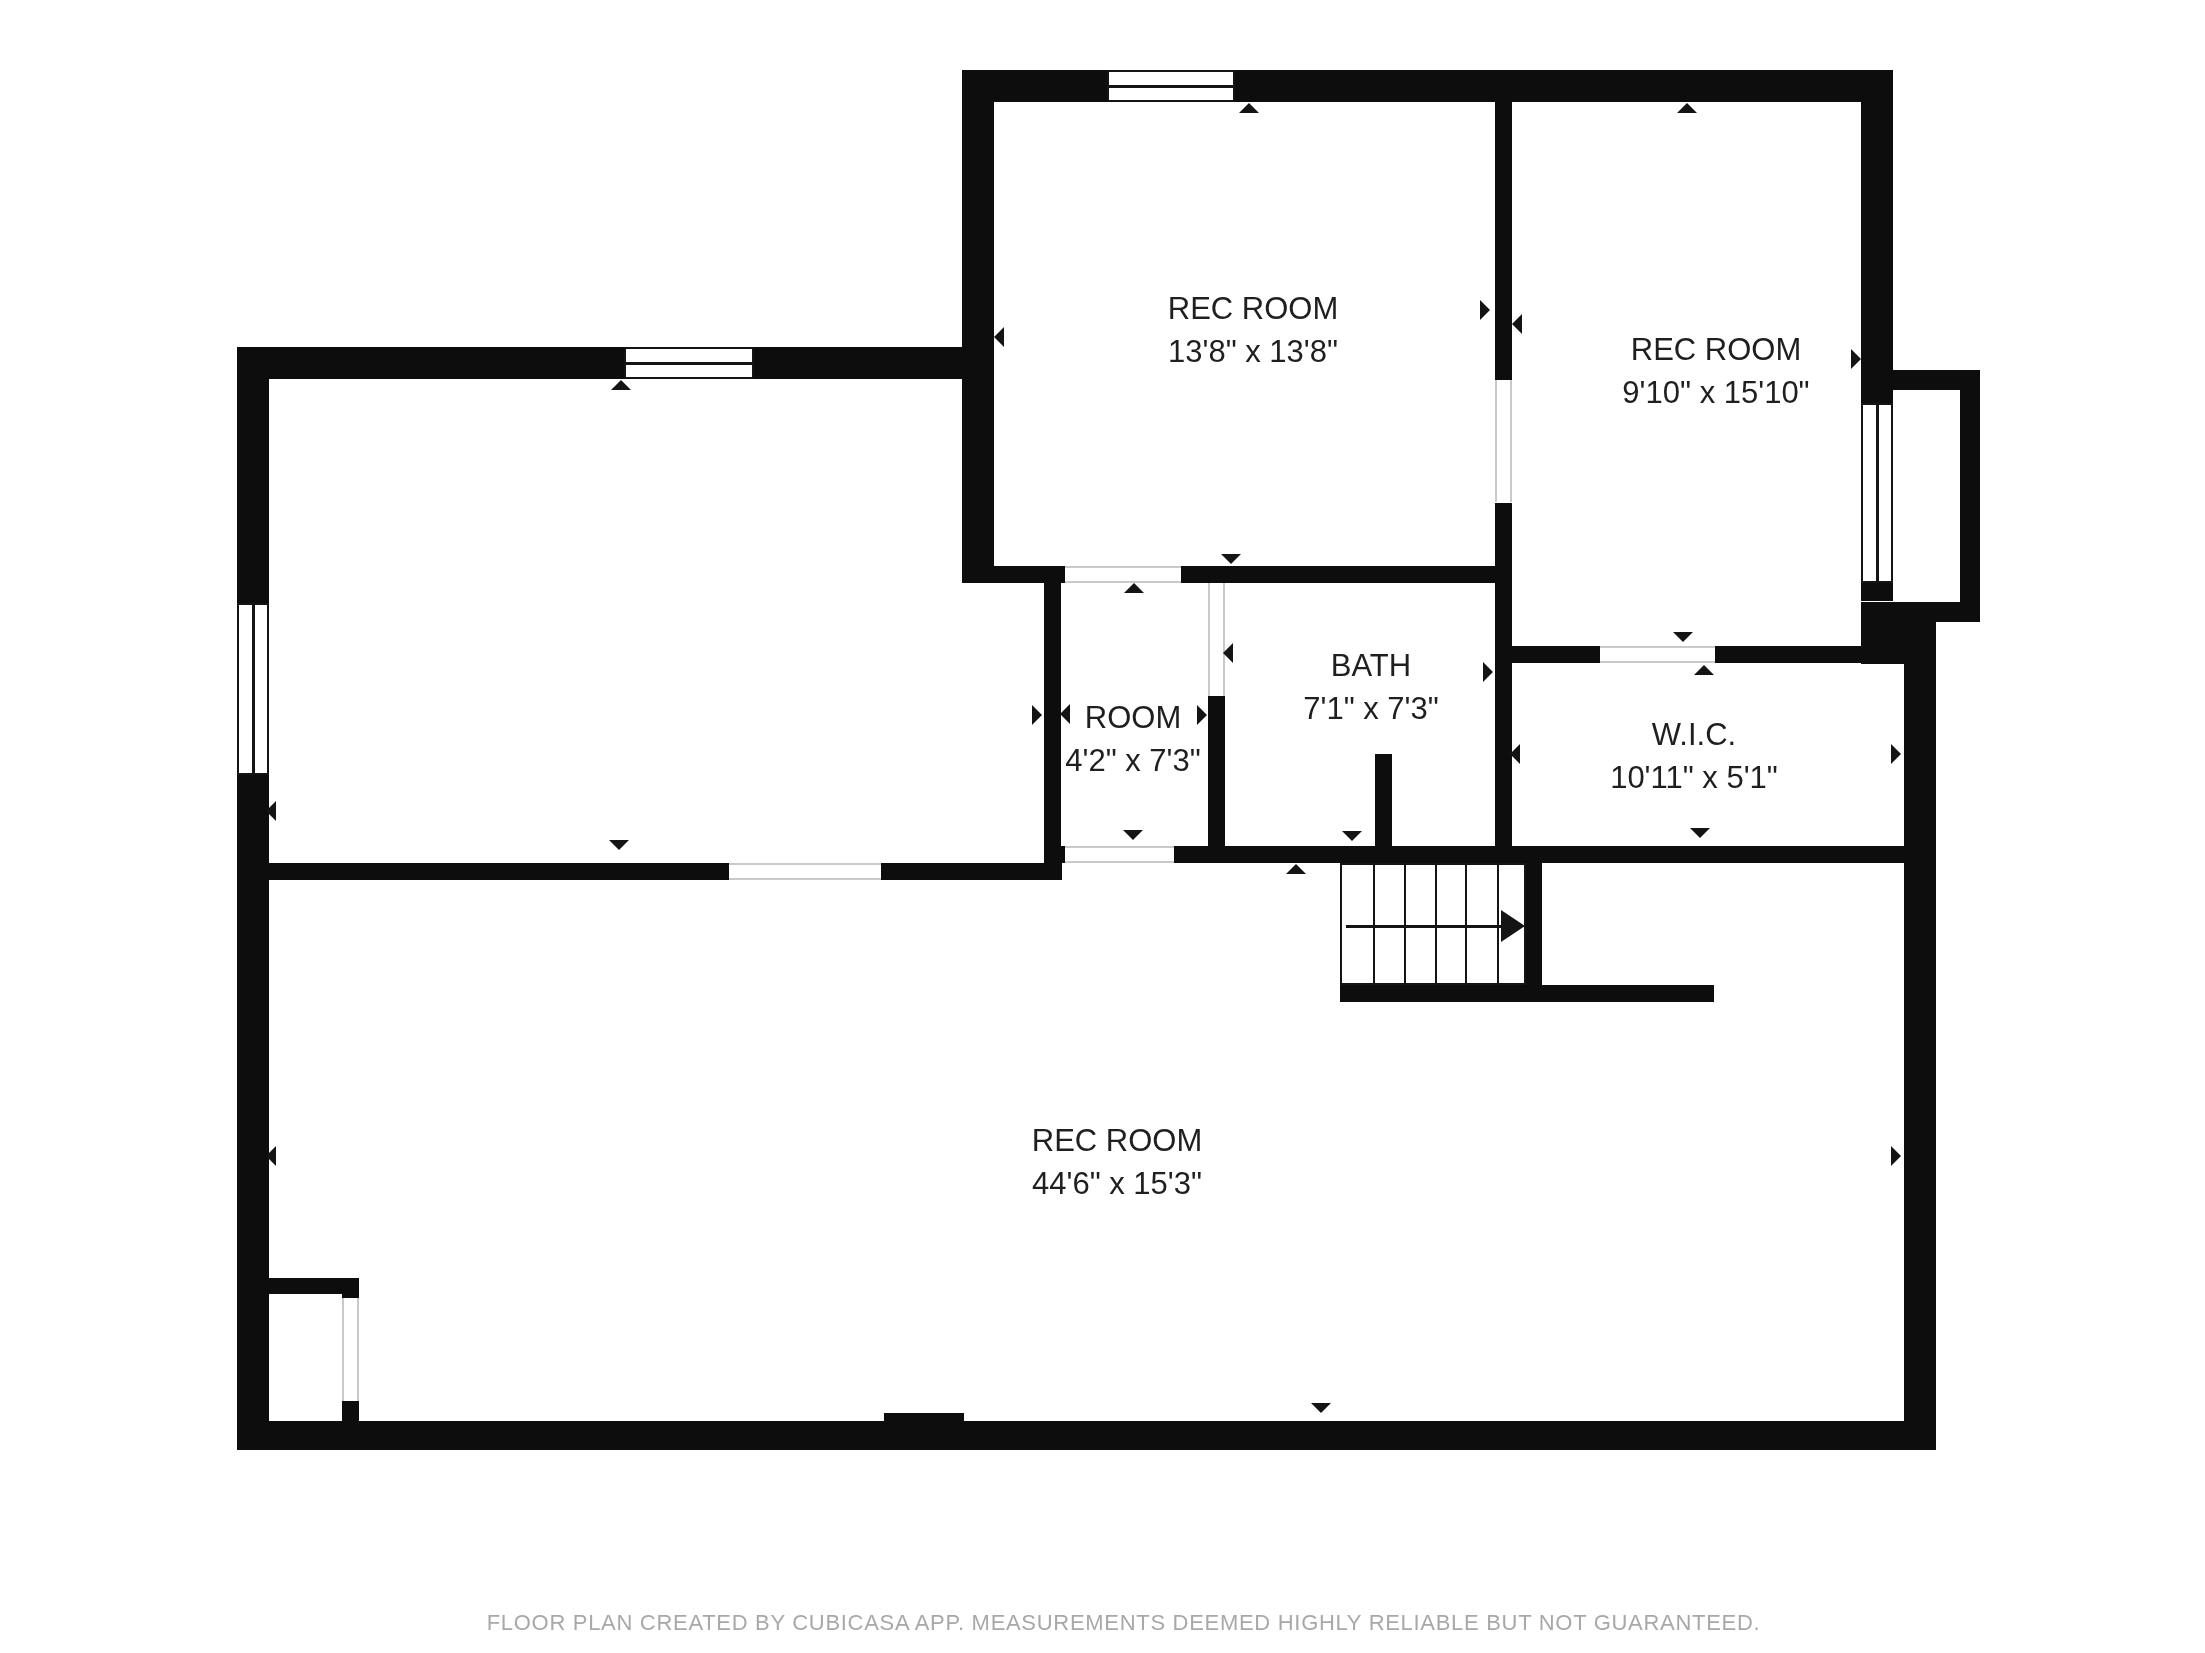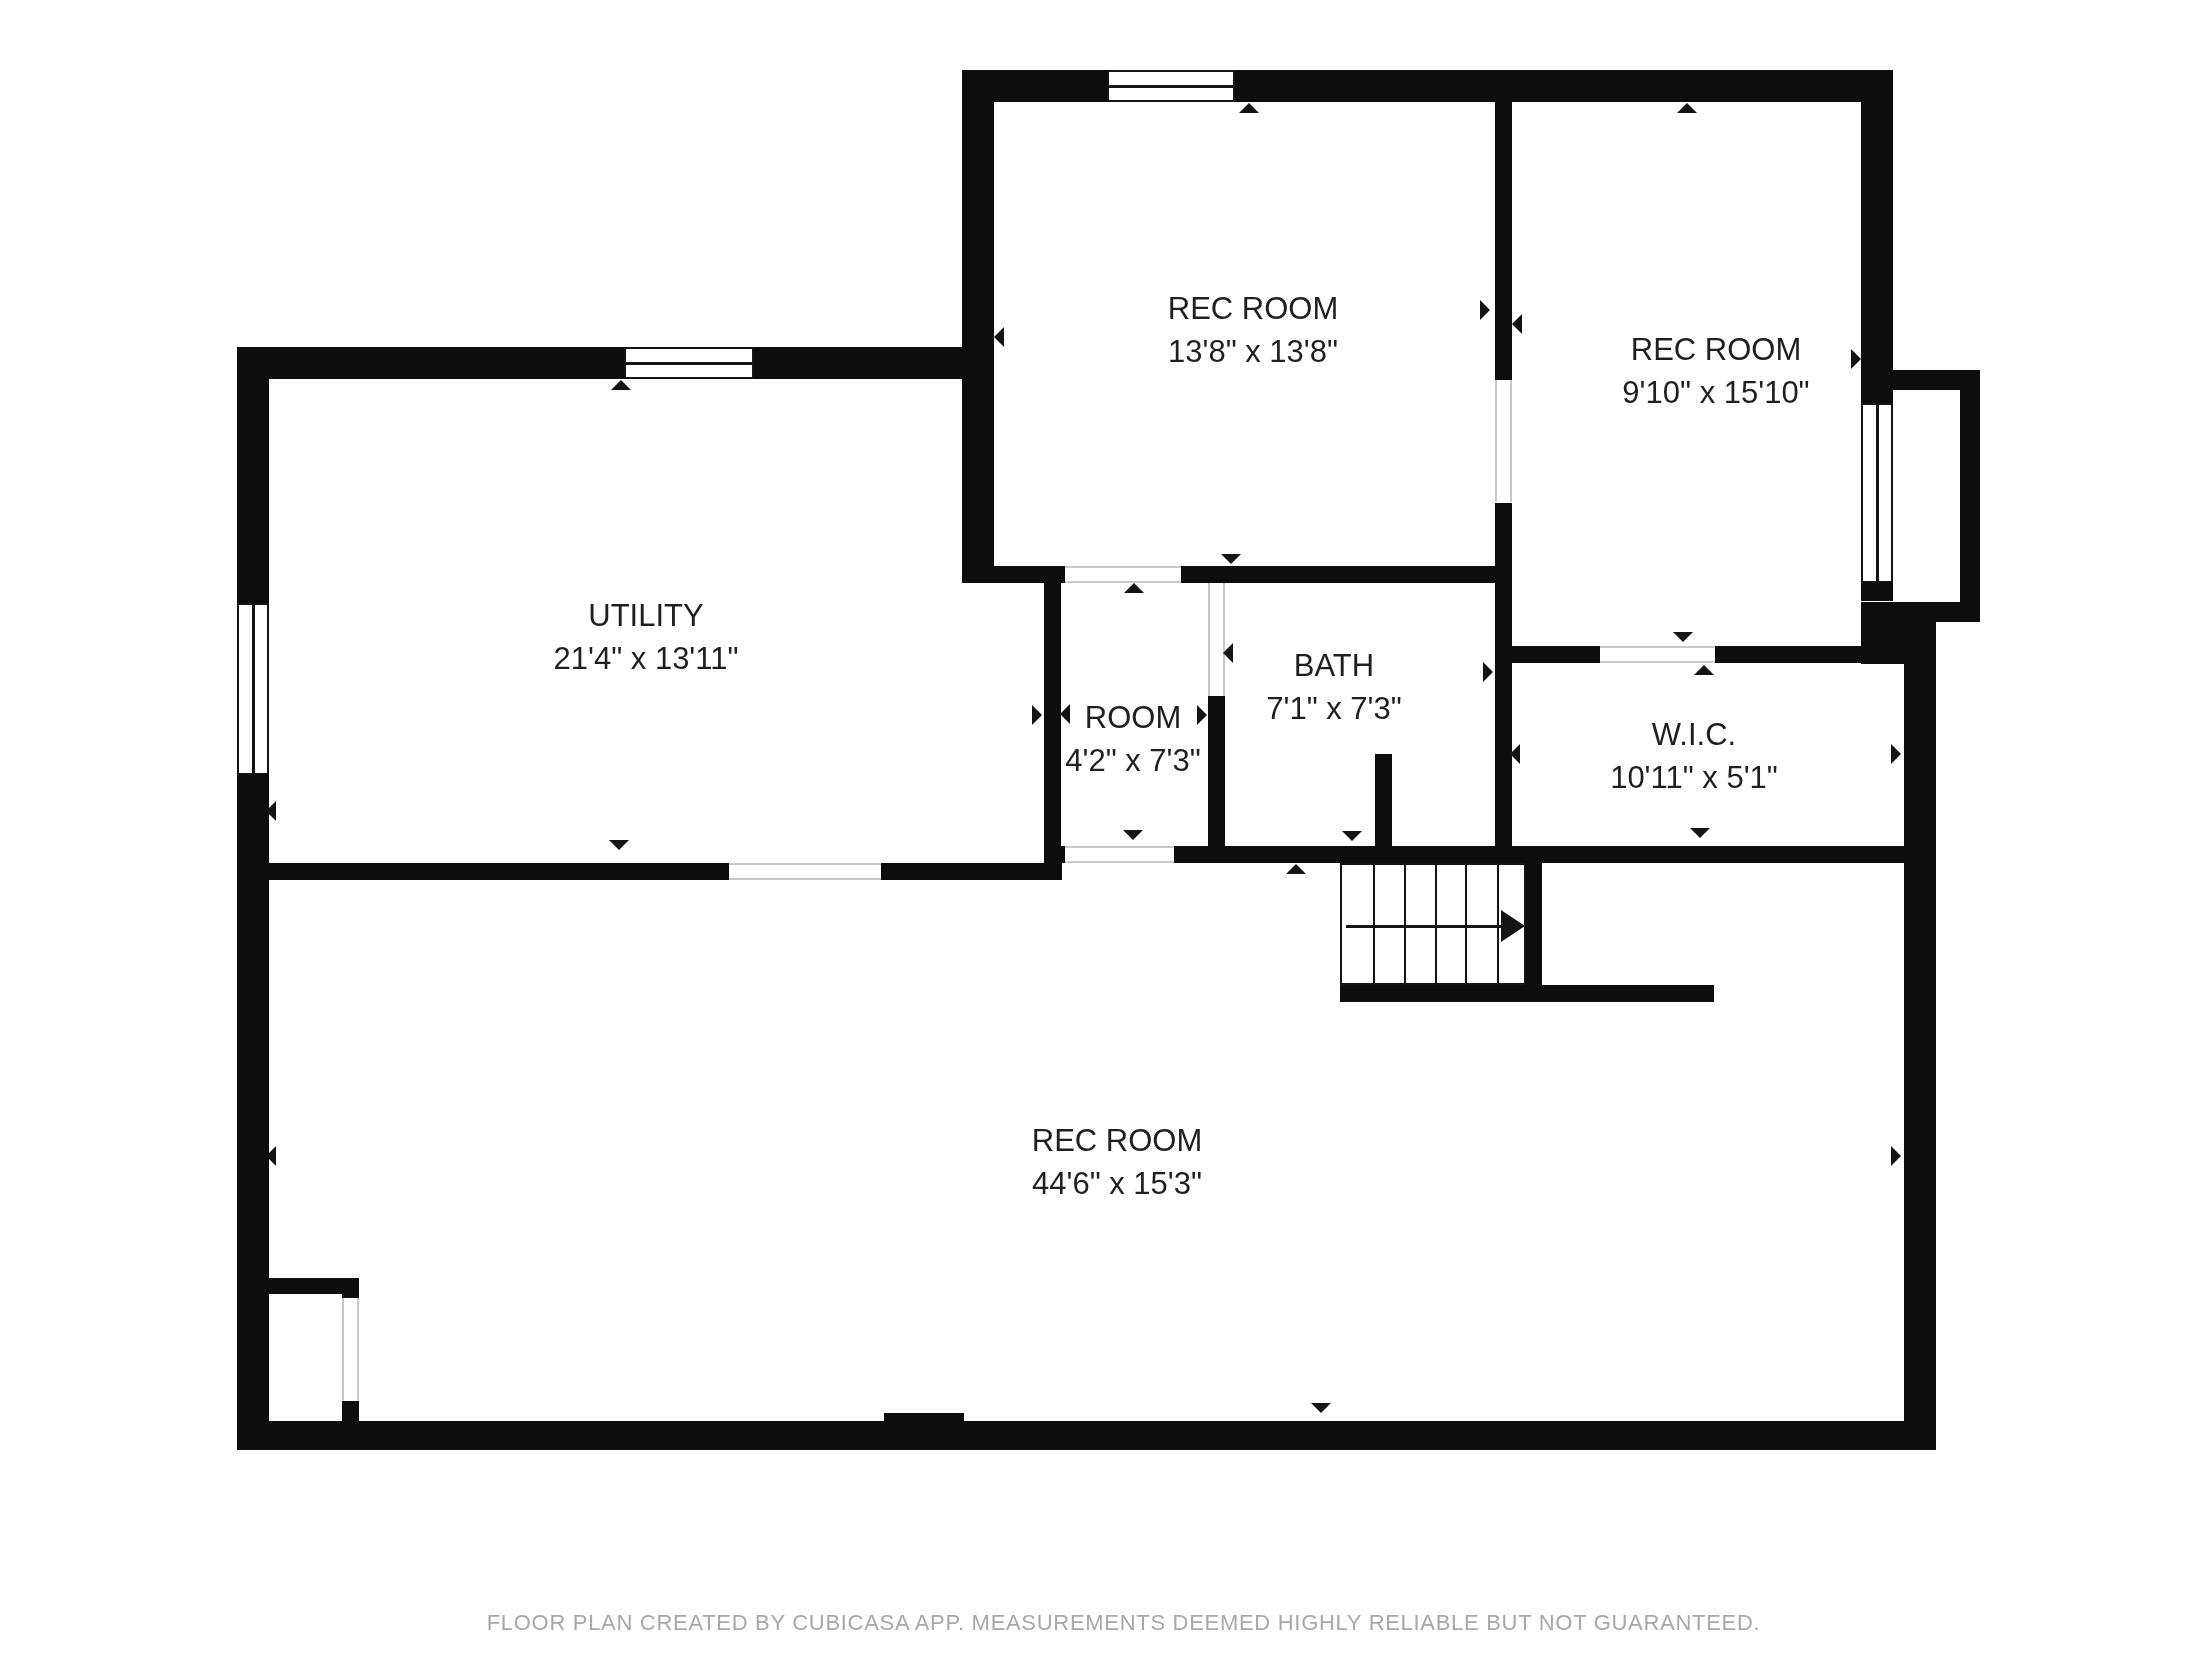--- a/index.html
+++ b/index.html
@@ -107,29 +107,25 @@
       <div class="stair-arrow-head" style="left: 159px; top: 45px;"></div>
     </div>
     <div class="room-label" style="left: 1253px; top: 330px;">
       <div class="room-name">REC ROOM</div>
       <div class="room-dims">13'8" x 13'8"</div>
     </div>
     <div class="room-label" style="left: 1716px; top: 371px;">
       <div class="room-name">REC ROOM</div>
       <div class="room-dims">9'10" x 15'10"</div>
     </div>
-    <div class="room-label" style="left: 646px; top: 637px;">
-      <div class="room-name">UTILITY</div>
-      <div class="room-dims">21'4" x 13'11"</div>
-    </div>
     <div class="room-label" style="left: 1133px; top: 739px;">
       <div class="room-name">ROOM</div>
       <div class="room-dims">4'2" x 7'3"</div>
     </div>
-    <div class="room-label" style="left: 1334px; top: 687px;">
+    <div class="room-label" style="left: 1371px; top: 687px;">
       <div class="room-name">BATH</div>
       <div class="room-dims">7'1" x 7'3"</div>
     </div>
     <div class="room-label" style="left: 1694px; top: 756px;">
       <div class="room-name">W.I.C.</div>
       <div class="room-dims">10'11" x 5'1"</div>
     </div>
     <div class="room-label" style="left: 1117px; top: 1162px;">
       <div class="room-name">REC ROOM</div>
       <div class="room-dims">44'6" x 15'3"</div>

